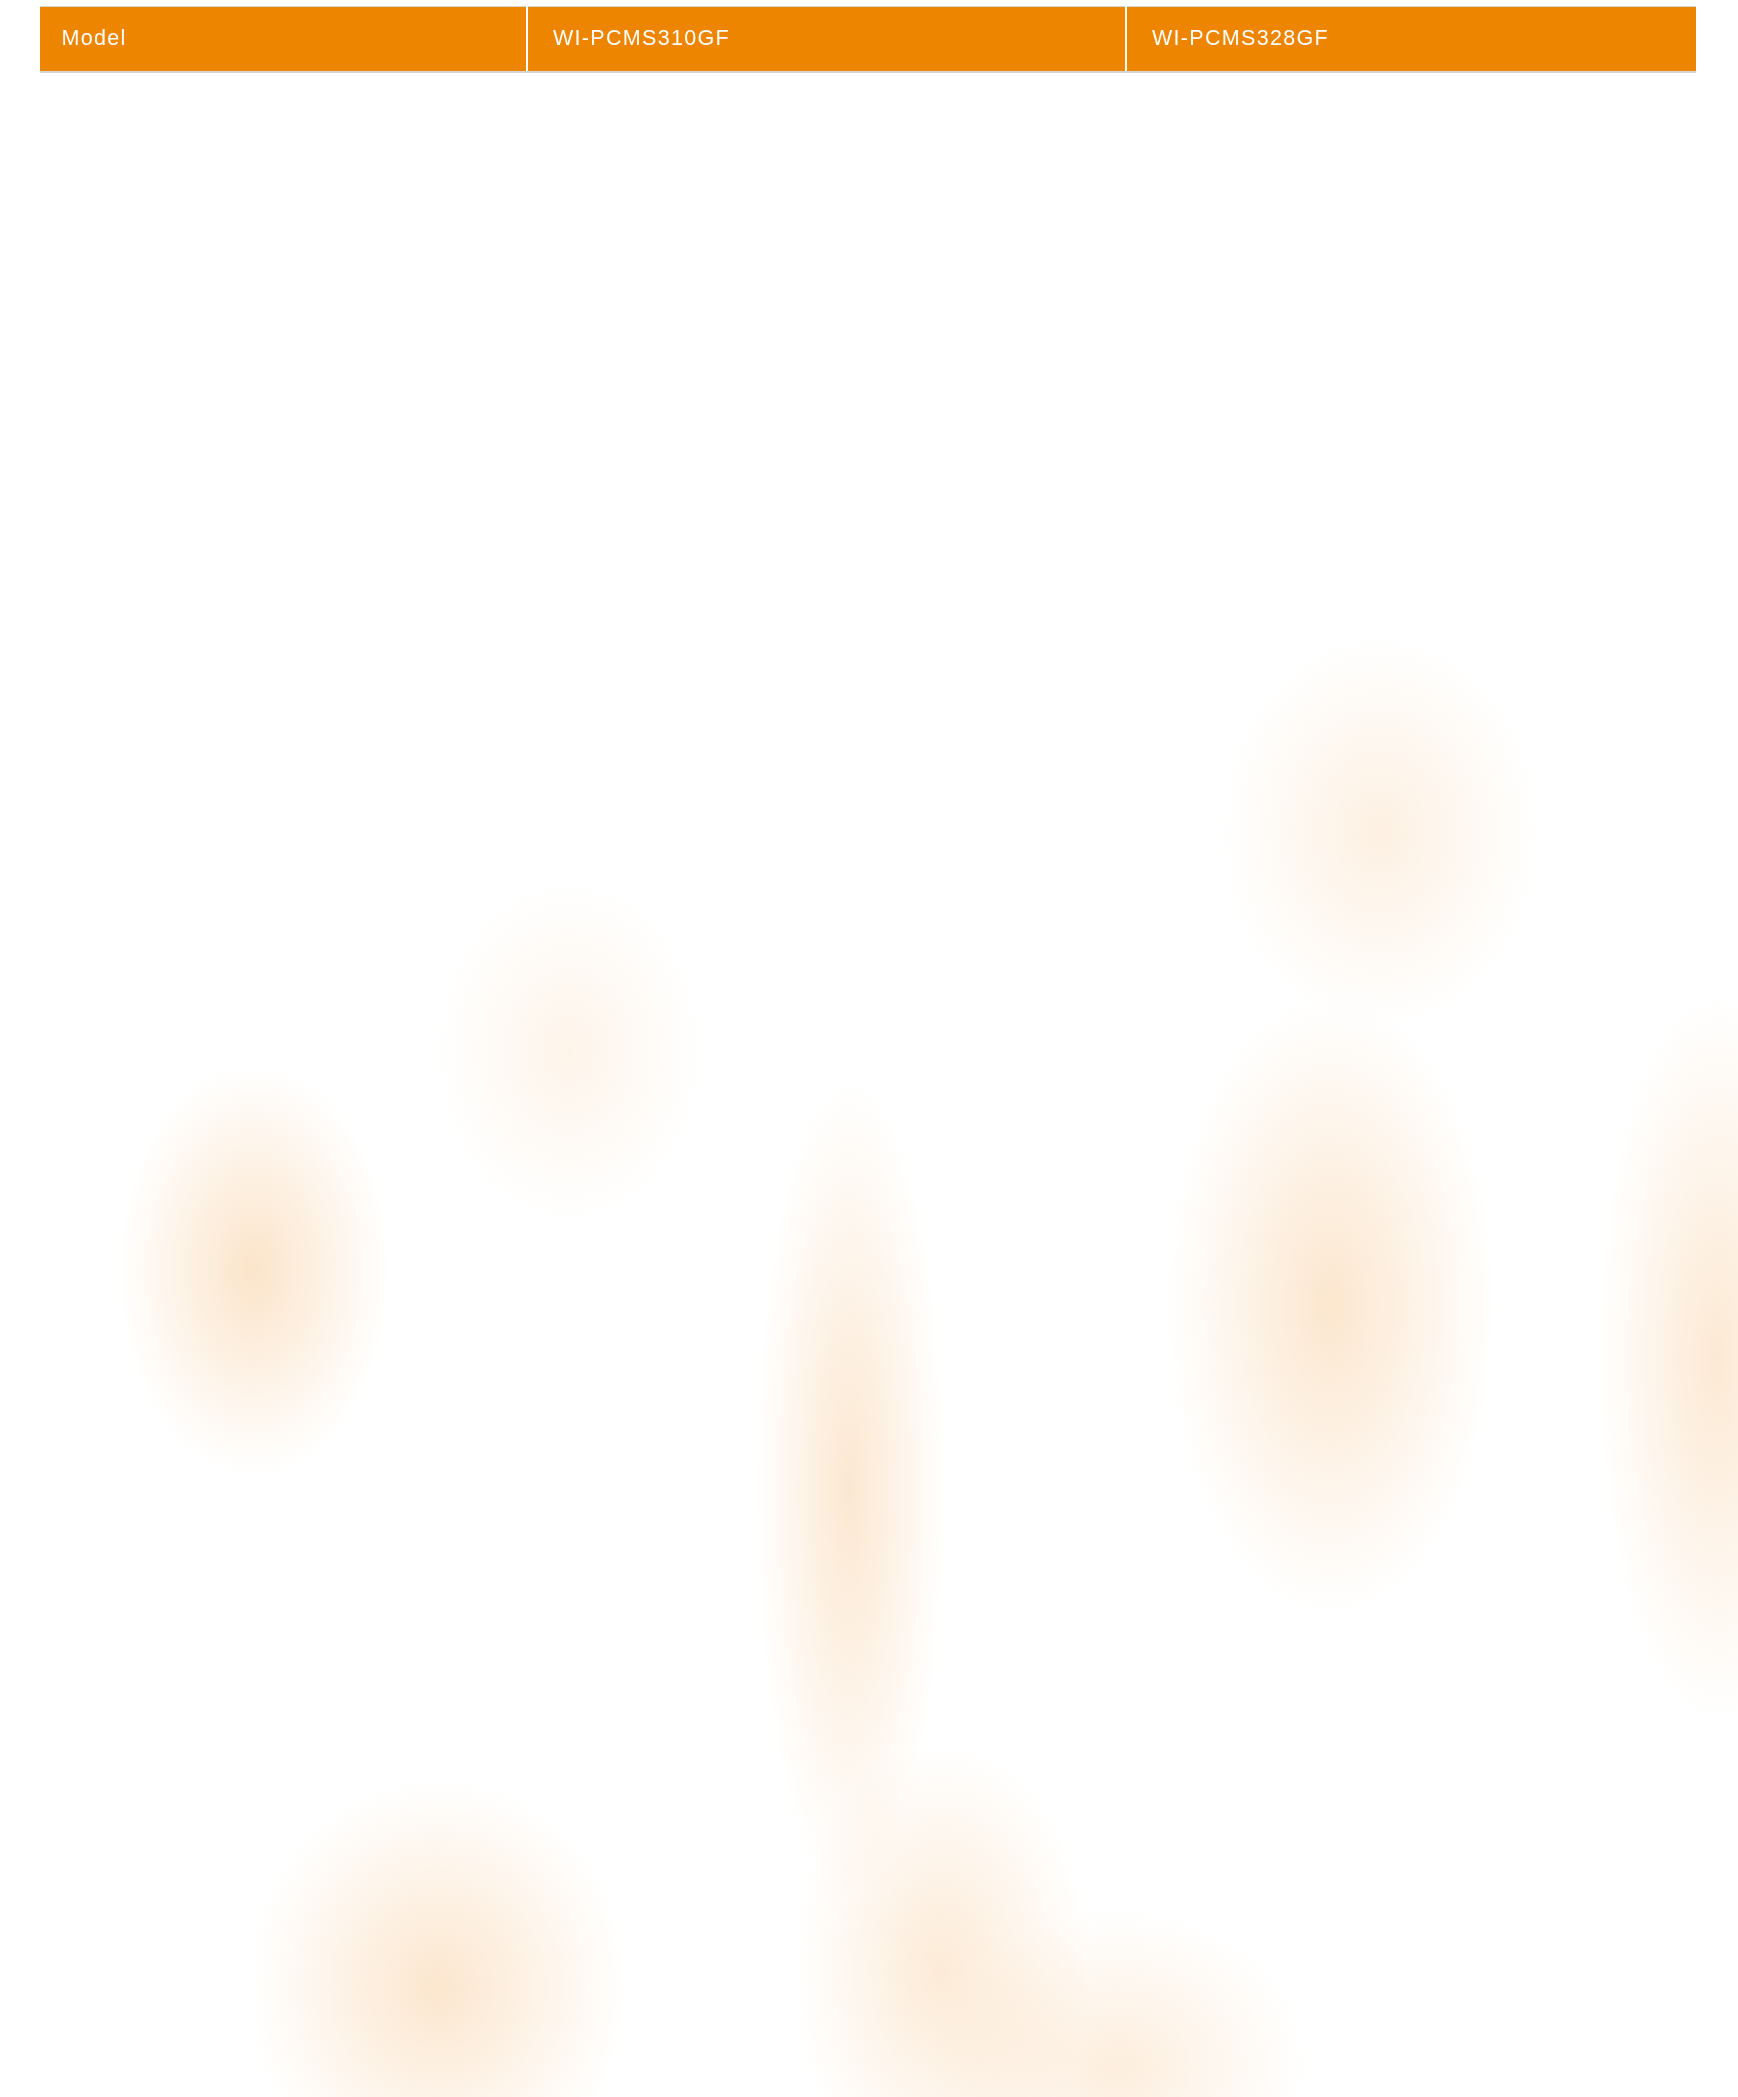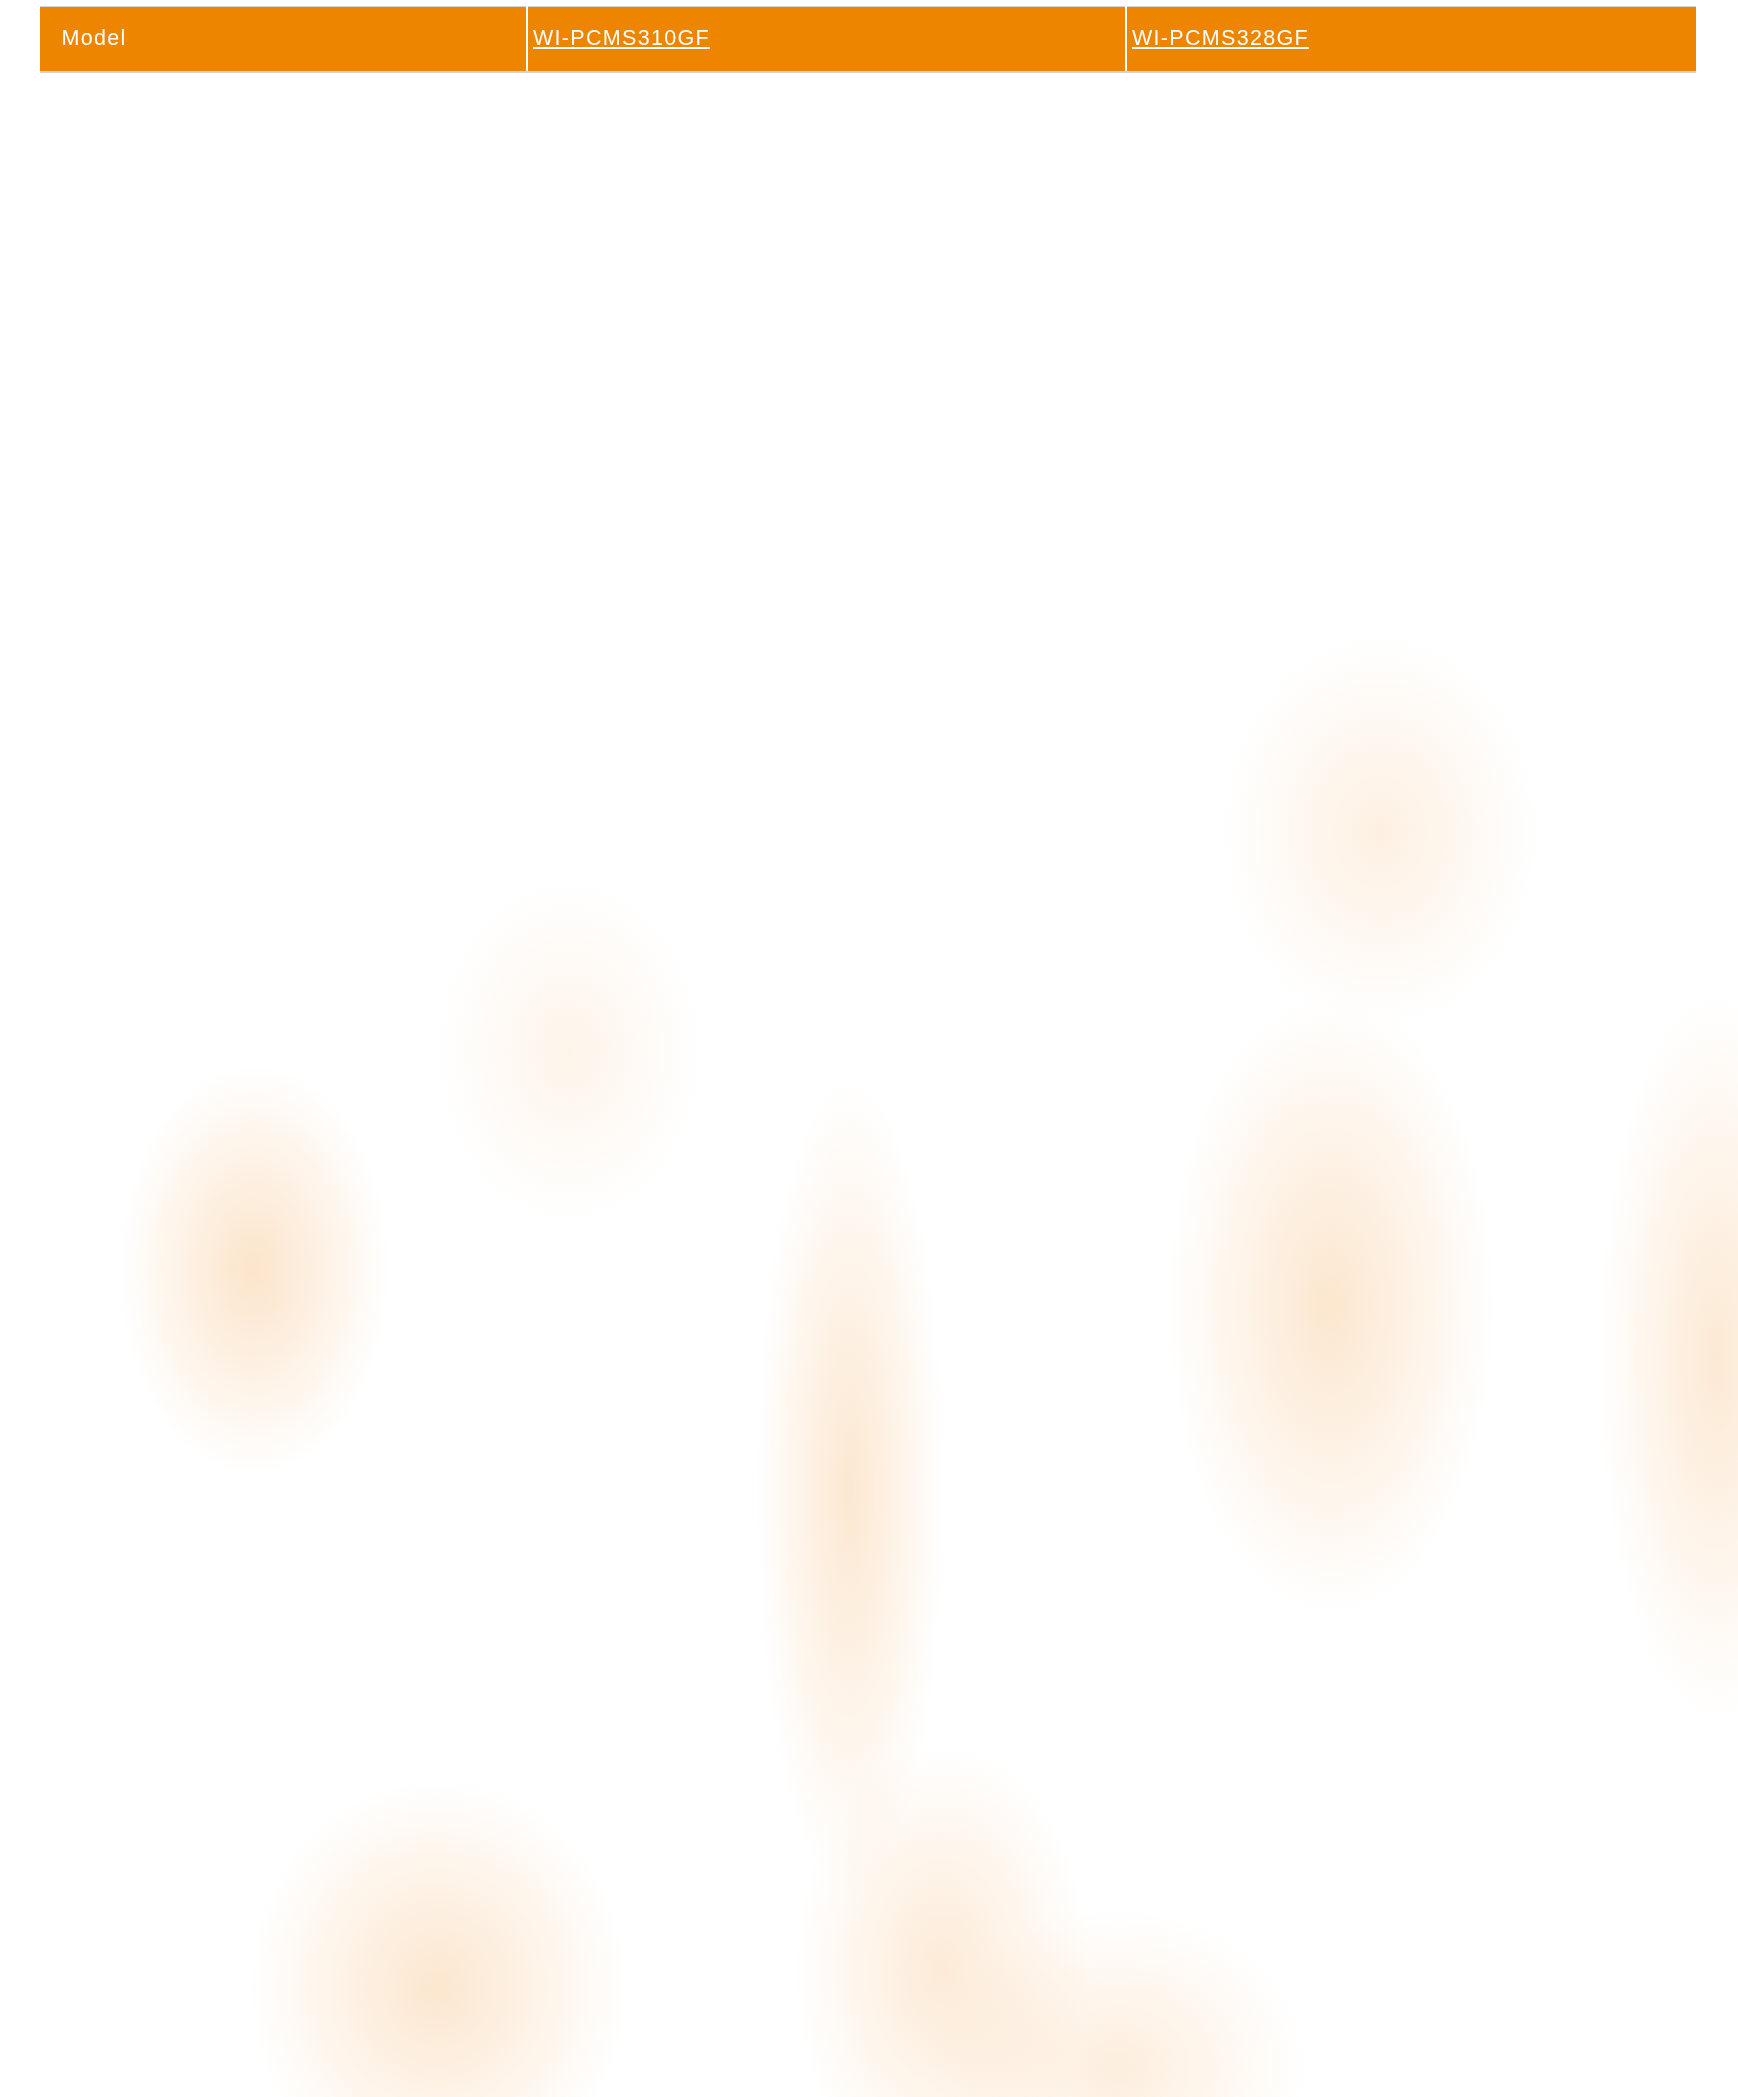--- a/index.html
+++ b/index.html
@@ -51,22 +51,21 @@
     letter-spacing: 1.3px;
     text-align: left;
     vertical-align: middle;
     padding: 0 0 0 21.5px;
     border-top: 1.8px solid #d6d6d6;
     border-bottom: 2.2px solid #d2d4d8;
     margin-top: 48px;
   }
   th + th {
     border-left: 2.2px solid #ffffff;
-    padding-left: 5px;
-    text-decoration: underline;
+    padding-left: 25px;
   }
 </style>
 </head>
 <body>
 
 <div class="bg-wash"></div>
 
 <table class="spec-table">
   <colgroup>
     <col class="c1">

